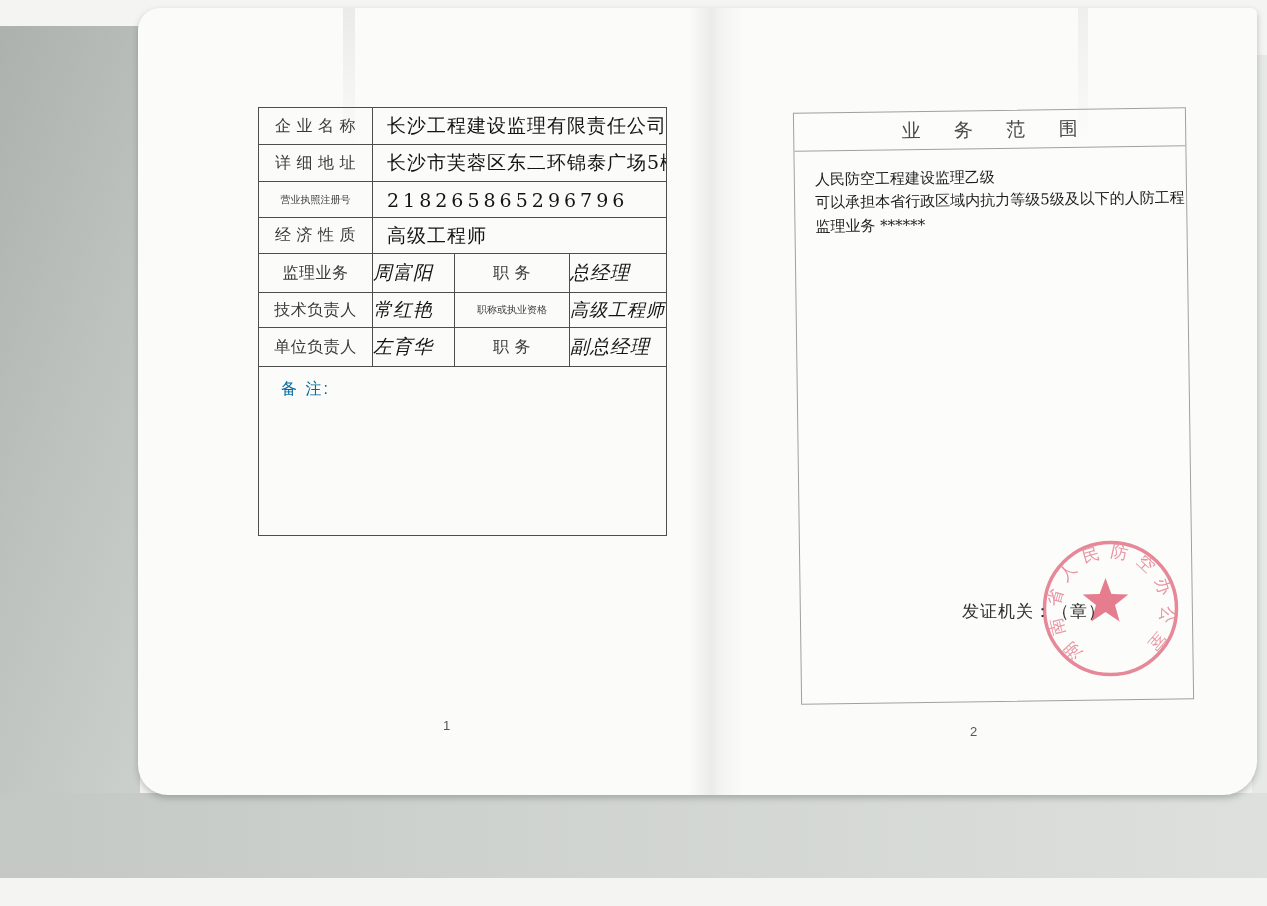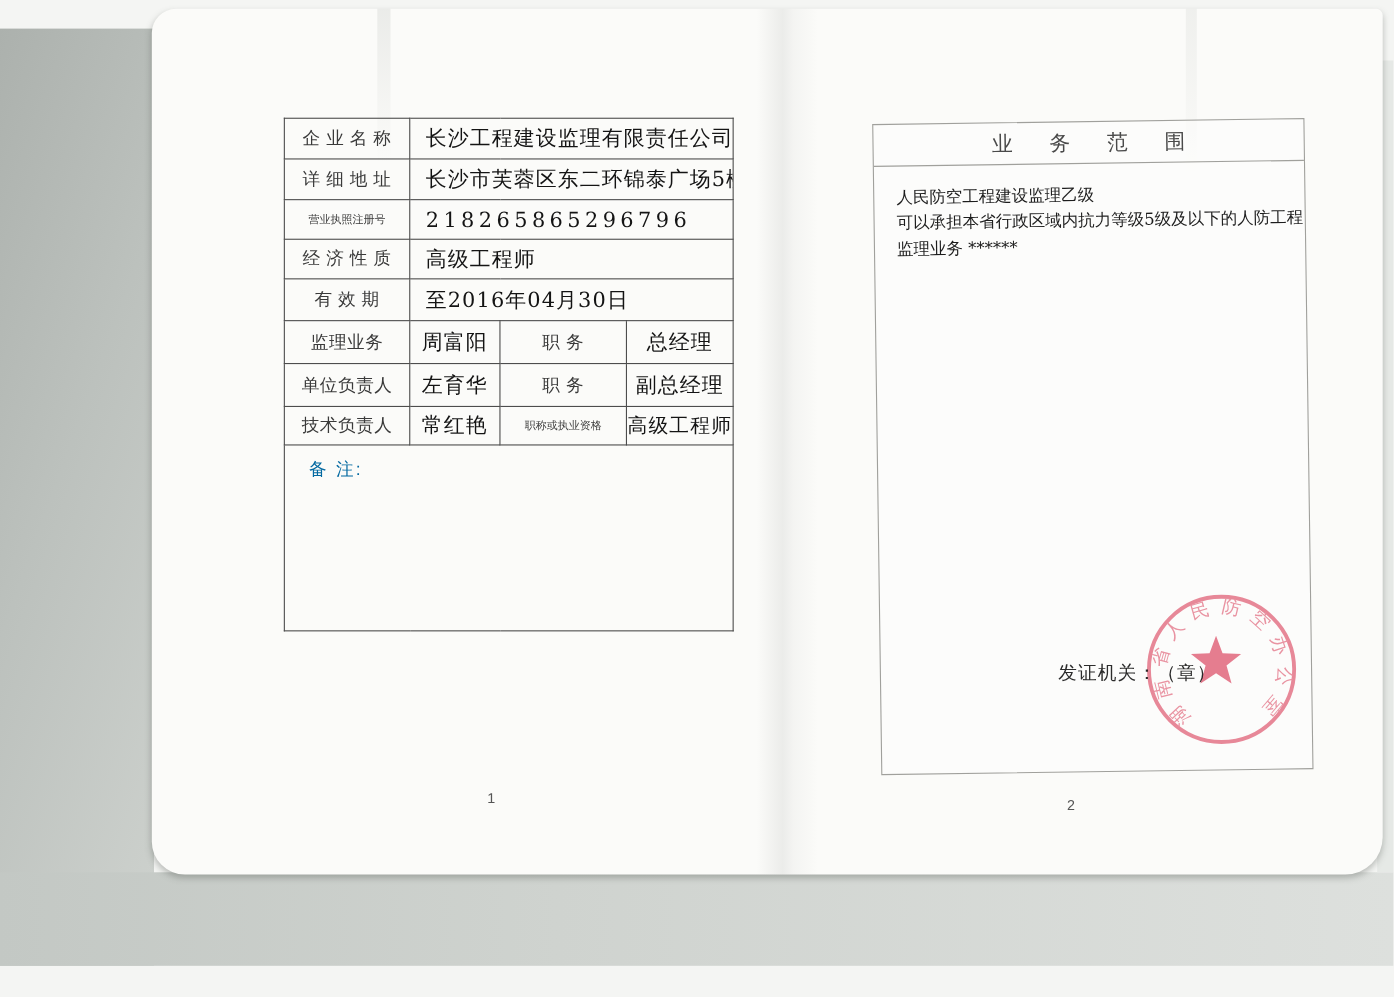--- a/index.html
+++ b/index.html
@@ -27,21 +27,21 @@
 
   
   .info-table { position:absolute; left:258px; top:107px; width:408px;
     border-collapse:collapse; table-layout:fixed; color:#222;border-radius:20px; }
   .info-table td { border:1px solid #4d4d4d; vertical-align:middle; overflow:hidden; white-space:nowrap; }
   .info-table .lbl { text-align:center; font-size:16px; color:#3a3a3a; letter-spacing:.5px; }
   .info-table .lbl-sm { font-size:10px; letter-spacing:0; }
   .info-table .val { font-family:"DejaVu Serif", serif; font-size:19px; color:#141414;
     padding-left:14px; letter-spacing:1px; }
   .info-table .val-num { letter-spacing:4px; }
-  .info-table .ctr { text-align:center; padding-left:0; }
+  .info-table .ctr { padding-left:0;font-style:italic; }
   .info-table .remark { vertical-align:top; padding:12px 0 0 22px; font-size:16px; color:#0369a1;
     letter-spacing:2px; }
 
   .page-num { position:absolute; font-size:13px; color:#555; }
   .page-num-1 { left:443px; top:718px; }
   .page-num-2 { left:970px; top:724px; }
 
   
   .scope-wrap { position:absolute; left:797px; top:110px; width:393px; height:592px;
     transform:rotate(-0.8deg); transform-origin:50% 50%; }
@@ -92,41 +92,37 @@
       <td class="val" colspan="3">长沙市芙蓉区东二环锦泰广场5楼</td>
     </tr>
     <tr style="height:36px">
       <td class="lbl lbl-sm">营业执照注册号</td>
       <td class="val val-num" colspan="3">218265865296796</td>
     </tr>
     <tr style="height:36px">
       <td class="lbl">经 济 性 质</td>
       <td class="val" colspan="3">高级工程师</td>
     </tr>
-    <tr style="height:38px">
-      <td class="lbl">有  效  期</td>
-      <td class="val" colspan="3">至2016年04月30日</td>
-    </tr>
     <tr style="height:39px">
       <td class="lbl">监理业务</td>
       <td class="val ctr">周富阳</td>
       <td class="lbl">职 务</td>
       <td class="val ctr">总经理</td>
     </tr>
+    <tr style="height:35px">
+      <td class="lbl">技术负责人</td>
+      <td class="val ctr">常红艳</td>
+      <td class="lbl lbl-sm">职称或执业资格</td>
+      <td class="val ctr" style="font-size:18px">高级工程师</td>
+    </tr>
     <tr style="height:39px">
       <td class="lbl">单位负责人</td>
       <td class="val ctr">左育华</td>
       <td class="lbl">职 务</td>
       <td class="val ctr">副总经理</td>
-    </tr>
-    <tr style="height:35px">
-      <td class="lbl">技术负责人</td>
-      <td class="val ctr">常红艳</td>
-      <td class="lbl lbl-sm">职称或执业资格</td>
-      <td class="val ctr" style="font-size:18px">高级工程师</td>
     </tr>
     <tr style="height:169px">
       <td class="remark" colspan="4">备 注:</td>
     </tr>
   </tbody>
     </table>
   <div class="page-num page-num-1">1</div>
 
   <div class="scope-wrap">
     <div class="scope-box">

